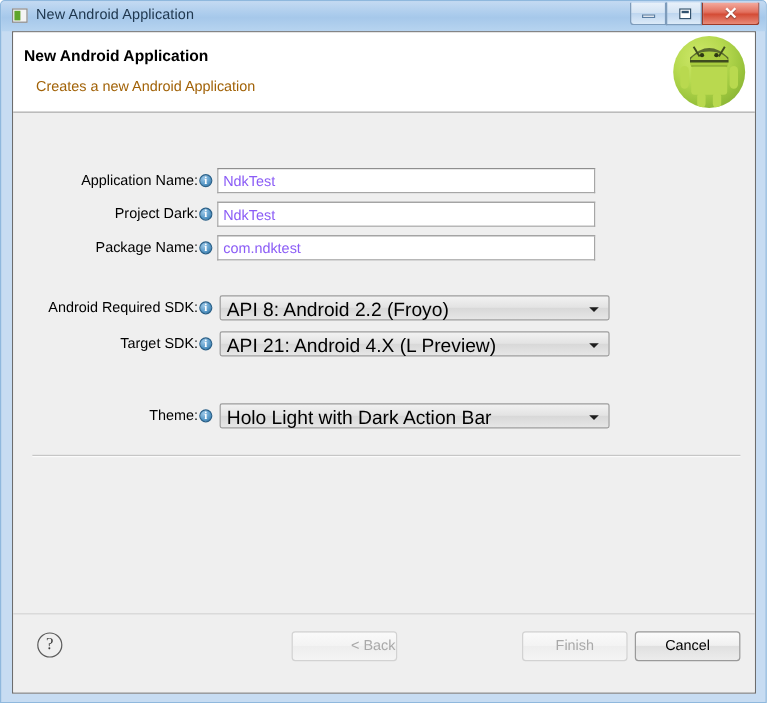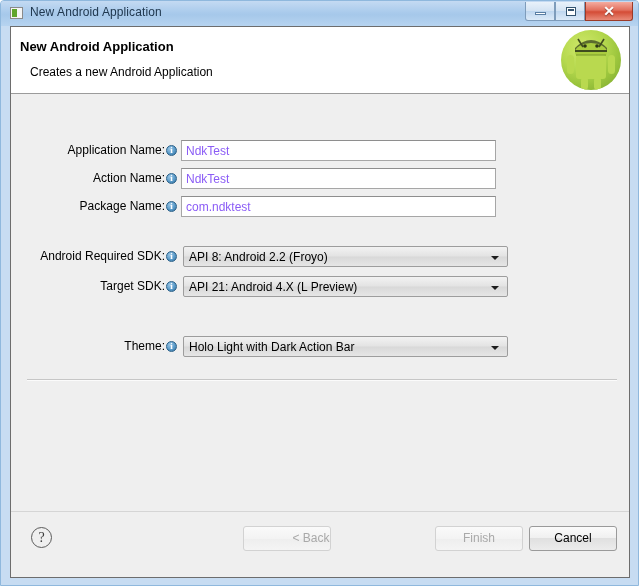--- a/index.html
+++ b/index.html
@@ -145,21 +145,21 @@
     position: absolute;
     left: 9px; top: 12px;
     font-size: 13px;
     font-weight: bold;
     color: #000000;
   }
   #header-subtitle {
     position: absolute;
     left: 19px; top: 38px;
     font-size: 12px;
-    color: #000000;
+    color: #a16207;
   }
   #android-logo {
     position: absolute;
     right: 8px; top: 3px;
     width: 60px; height: 60px;
     border-radius: 50%;
     background: radial-gradient(circle at 36% 30%, #cfe86a 0%, #b6d94f 38%, #9ac43c 65%, #78a32d 100%);
     overflow: hidden;
   }
 
@@ -244,21 +244,21 @@
     height: 21px;
     box-sizing: border-box;
     background: linear-gradient(to bottom, #f2f2f2 0%, #e3e3e3 48%, #d8d8d8 52%, #e6e6e6 100%);
     border: 1px solid #9d9d9d;
     border-radius: 2px;
     cursor: default;
   }
   .combo-text {
     position: absolute;
     left: 5px; top: 3px;
-    font-size: 12px;
+    font-size: 16px;
     color: #000000;
     white-space: nowrap;
   }
   .combo-arrow {
     position: absolute;
     right: 8px; top: 9px;
     width: 0; height: 0;
     border-left: 4px solid transparent;
     border-right: 4px solid transparent;
     border-top: 4px solid #1d1d1d;
@@ -386,21 +386,21 @@
       <div class="row" style="top:46px;">
         <div class="lbl-wrap">
           <span class="lbl">Application Name:</span>
         </div>
         <span class="info-icon"></span>
         <input class="tfield" type="text" value="NdkTest" style="">
       </div>
 
       <div class="row" style="top:74px;">
         <div class="lbl-wrap">
-          <span class="lbl">Action Name:</span>
+          <span class="lbl">Project Dark:</span>
         </div>
         <span class="info-icon"></span>
         <input class="tfield" type="text" value="NdkTest" style="">
       </div>
 
       <div class="row" style="top:102px;">
         <div class="lbl-wrap">
           <span class="lbl">Package Name:</span>
         </div>
         <span class="info-icon"></span>

